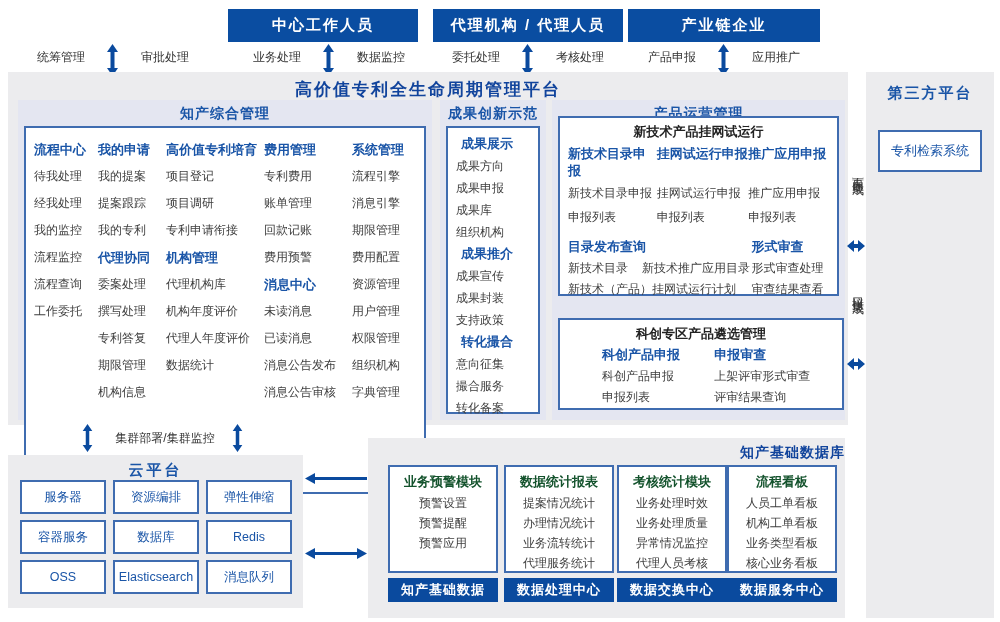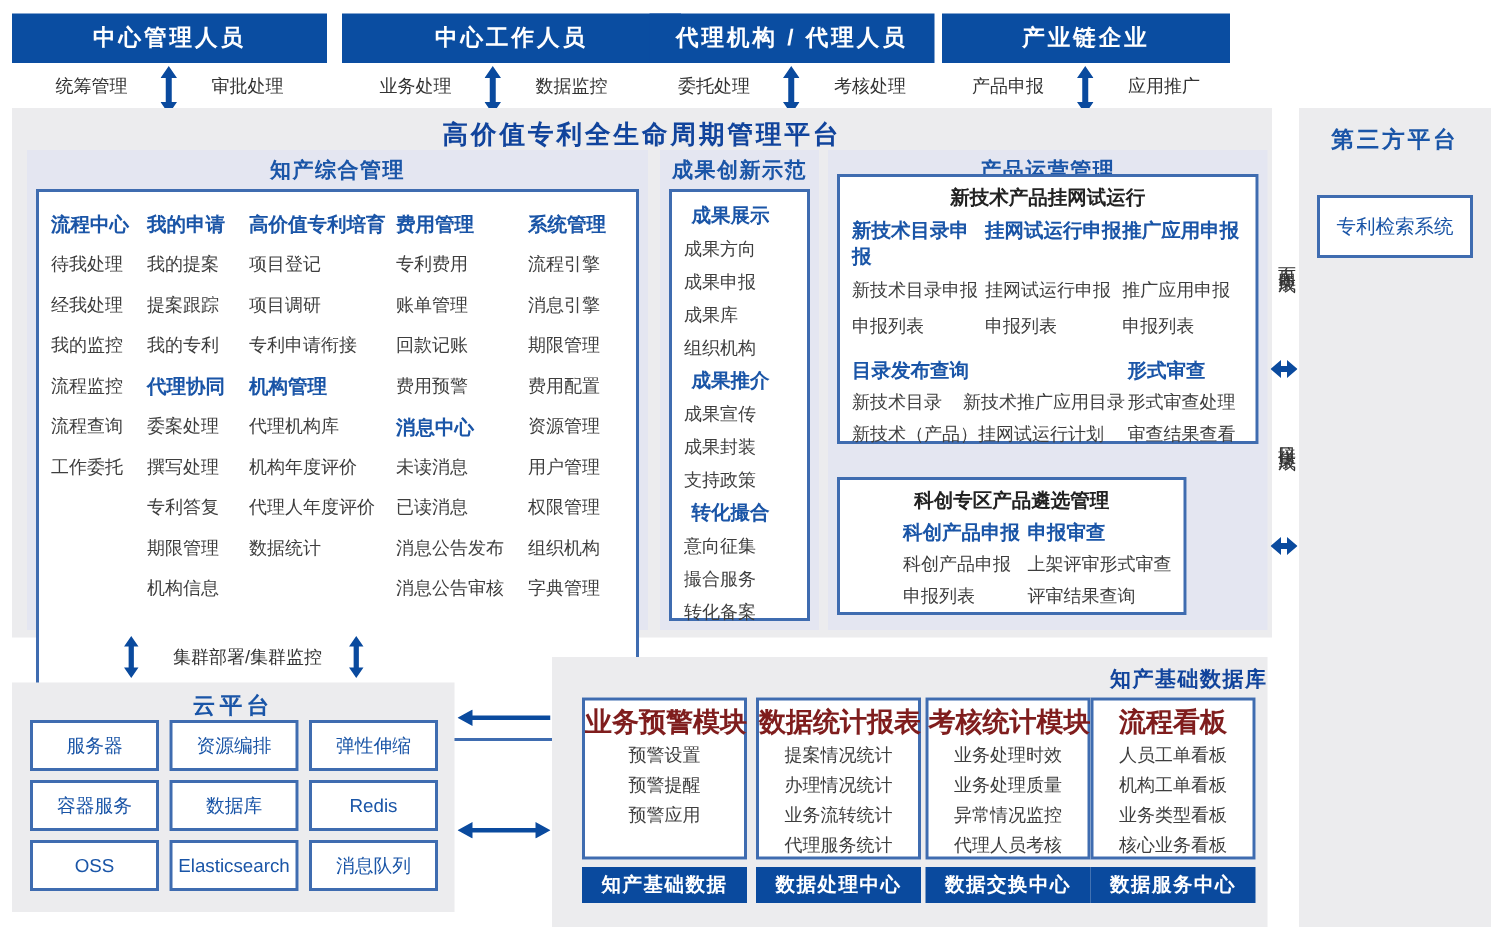--- a/index.html
+++ b/index.html
@@ -38,21 +38,21 @@
   .inner-header { text-align:center; font-size:13px; font-weight:bold; color:#222; line-height:20px; }
   .ops-cols { display:flex; }
   .ops-col { font-size:12px; color:#3e3e3e; }
   .ops-col .g-title { line-height:17px; min-height:36px; margin-top:3px; white-space:normal; }
   .ops-col .li { line-height:24px; white-space:nowrap; }
   .ops-bottom { display:flex; margin-top:7px;font-family:Liberation Serif, serif; }
   .flow { display:flex; flex-wrap:wrap; column-gap:14px; font-size:12px; color:#3e3e3e; }
   .flow .li { line-height:21px; white-space:nowrap; }
   .stack .li { line-height:21px; font-size:12px; color:#3e3e3e; white-space:nowrap; }
 
-  .ops-boxB { left:558px; top:318px; width:233px; height:92px; padding:4px 8px; }
+  .ops-boxB { left:558px; top:318px; width:286px; height:92px; padding:4px 8px; }
   .ops-boxB .g-title { line-height:22px; }
 
   
   .vert-label { position:absolute; writing-mode:vertical-rl; font-size:12px; color:#333; letter-spacing:2px; }
   .h-arrow { position:absolute; width:18px; height:12px; }
 
   
   .tp-panel { position:absolute; left:866px; top:72px; width:128px; height:546px; background:#ececee; }
   .tp-title { text-align:center; font-size:15px; font-weight:bold; color:#1a55a7; padding-top:12px; letter-spacing:2px; }
   .tp-list { position:absolute; left:878px; top:130px; display:flex; flex-direction:row; gap:39px; }
@@ -69,32 +69,31 @@
   .cloud-box { height:34px; background:#fff; border:2px solid #3f6cb0; color:#1a55a7; font-size:12.5px;
     display:flex; align-items:center; justify-content:center; white-space:nowrap; }
 
   .l-arrow { position:absolute; width:62px; height:11px; }
 
   
   .dp-panel { position:absolute; left:368px; top:438px; width:477px; height:180px; background:#ececee; }
   .dp-title { text-align:right; font-size:14px; font-weight:bold; color:#11449c; padding-top:6px; letter-spacing:1px; }
   .dp-module { position:absolute; top:27px; width:110px; }
   .dp-box { width:110px; height:108px; background:#fff; border:2px solid #3f6cb0; padding-top:3px; }
-  .dp-box-title { text-align:center; font-size:18px; font-weight:bold; color:#7f1d1d; line-height:23px; white-space:nowrap; }
+  .dp-box-title { text-align:center; font-size:13px; font-weight:bold; color:#14532d; line-height:23px; white-space:nowrap; }
   .dp-items .li { text-align:center; font-size:12px; color:#3e3e3e; line-height:20px; white-space:nowrap; }
   .dp-footer { margin-top:5px; width:110px; height:24px; background:#0a4a9e; color:#fff; font-size:13px; font-weight:bold;
     display:flex; align-items:center; justify-content:center; letter-spacing:1px; white-space:nowrap; }
 </style>
 </head>
 <body>
 
 <div class="canvas">
 
-  <div class="actor-bar" style="left:8px;width:210px;">中心管理人员</div>
-  <div class="actor-bar" style="left:228px;width:226px;">中心工作人员</div>
+  <div class="actor-bar" style="left:228px;width:190px;">中心工作人员</div>
   <div class="actor-bar" style="left:433px;width:190px;">代理机构 / 代理人员</div>
   <div class="actor-bar" style="left:628px;width:192px;">产业链企业</div>
 
   <div class="actor-labels" style="left:8px;width:210px;">
     <span>统筹管理</span>
     <span>审批处理</span>
   </div>
   <div class="actor-labels" style="left:228px;width:202px;">
     <span>业务处理</span>
     <span>数据监控</span>

